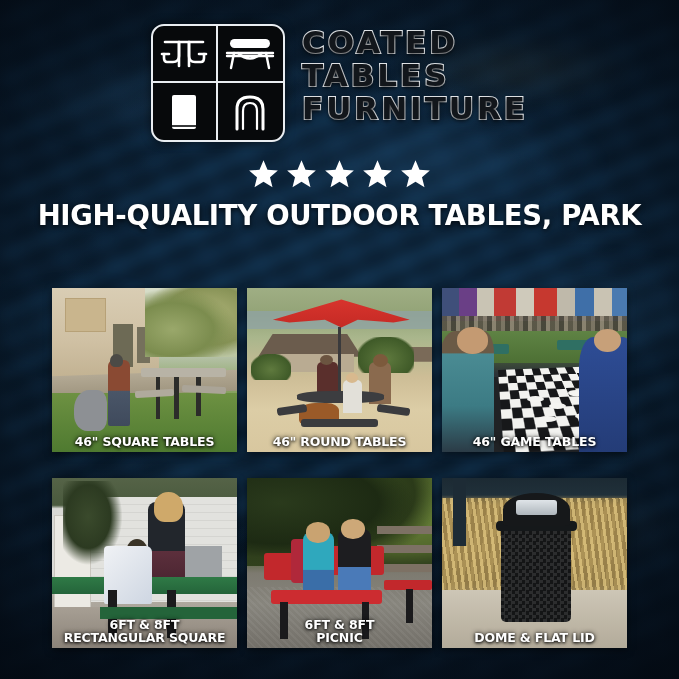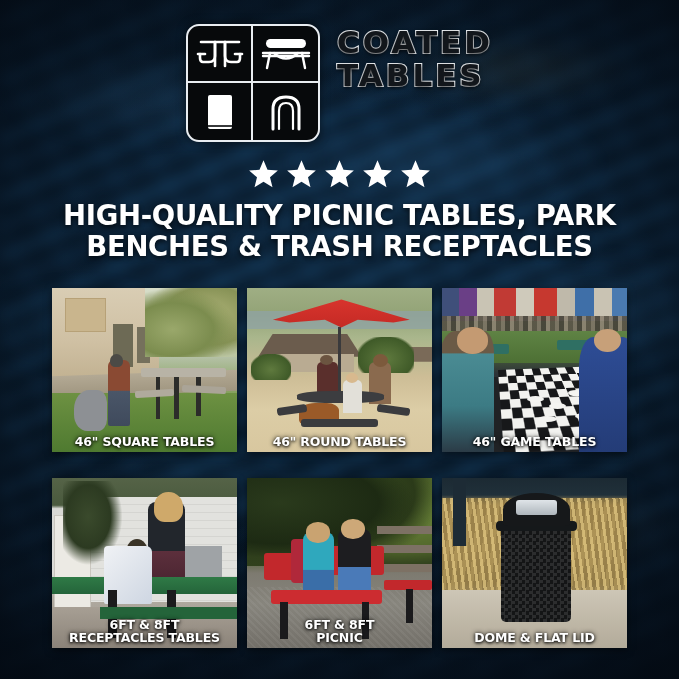--- a/index.html
+++ b/index.html
@@ -320,20 +320,21 @@
       <div class="logo-cell">
         <svg width="44" height="42" viewBox="0 0 44 42" fill="none" stroke="#fff" stroke-width="3" stroke-linecap="round">
           <path d="M9 38 L9 18 Q9 6 22 6 Q35 6 35 18 L35 38"></path>
           <path d="M15 38 L15 20 Q15 12 22 12 Q29 12 29 20 L29 38" stroke-width="2.2"></path>
         </svg>
       </div>
     </div>
     <div class="wordmark">
       <div class="wm-line">COATED</div>
       <div class="wm-line">TABLES</div>
+      <div class="wm-line">FURNITURE</div>
     </div>
   </div>
 
   <div class="stars">
     <svg class="star" viewBox="0 0 24 24">
         <polygon points="12,1 15.2,8.6 23.5,9.2 17.2,14.6 19.2,22.6 12,18.2 4.8,22.6 6.8,14.6 0.5,9.2 8.8,8.6" fill="#fff"></polygon>
       </svg>
     <svg class="star" viewBox="0 0 24 24">
         <polygon points="12,1 15.2,8.6 23.5,9.2 17.2,14.6 19.2,22.6 12,18.2 4.8,22.6 6.8,14.6 0.5,9.2 8.8,8.6" fill="#fff"></polygon>
       </svg>
@@ -342,22 +343,21 @@
       </svg>
     <svg class="star" viewBox="0 0 24 24">
         <polygon points="12,1 15.2,8.6 23.5,9.2 17.2,14.6 19.2,22.6 12,18.2 4.8,22.6 6.8,14.6 0.5,9.2 8.8,8.6" fill="#fff"></polygon>
       </svg>
     <svg class="star" viewBox="0 0 24 24">
         <polygon points="12,1 15.2,8.6 23.5,9.2 17.2,14.6 19.2,22.6 12,18.2 4.8,22.6 6.8,14.6 0.5,9.2 8.8,8.6" fill="#fff"></polygon>
       </svg>
   </div>
 
   <div class="headline">
-    <span class="hl-line">HIGH-QUALITY PICNIC TABLES, PARK</span>
-    <span class="hl-line">BENCHES &amp; TRASH RECEPTACLES</span>
+    <span class="hl-line">HIGH-QUALITY OUTDOOR TABLES, PARK</span>
   </div>
 
   <div class="grid">
 
     <div class="tile">
       <div class="scene">
         <div class="obj t1-bg"></div>
         <div class="obj t1-bldg"></div>
         <div class="obj t1-door"></div>
         <div class="obj t1-win"></div>
@@ -445,21 +445,21 @@
         <div class="obj t4-hair"></div>
         <div class="obj t4-child"></div>
         <div class="obj t4-top"></div>
         <div class="obj t4-bag"></div>
         <div class="obj t4-leg" style="left:30%;top:66%;height:28%;"></div>
         <div class="obj t4-leg" style="left:62%;top:66%;height:28%;"></div>
         <div class="obj t4-bench"></div>
       </div>
       <div class="caption">
         <span>6FT &amp; 8FT</span>
-        <span>RECEPTACLES TABLES</span>
+        <span>RECTANGULAR SQUARE</span>
       </div>
     </div>
 
     <div class="tile">
       <div class="scene">
         <div class="obj t5-bg"></div>
         <div class="obj t5-foliage"></div>
         <div class="obj t5-fence"></div>
         <div class="obj t5-gravel"></div>
         <div class="obj t5-bL-back"></div>

